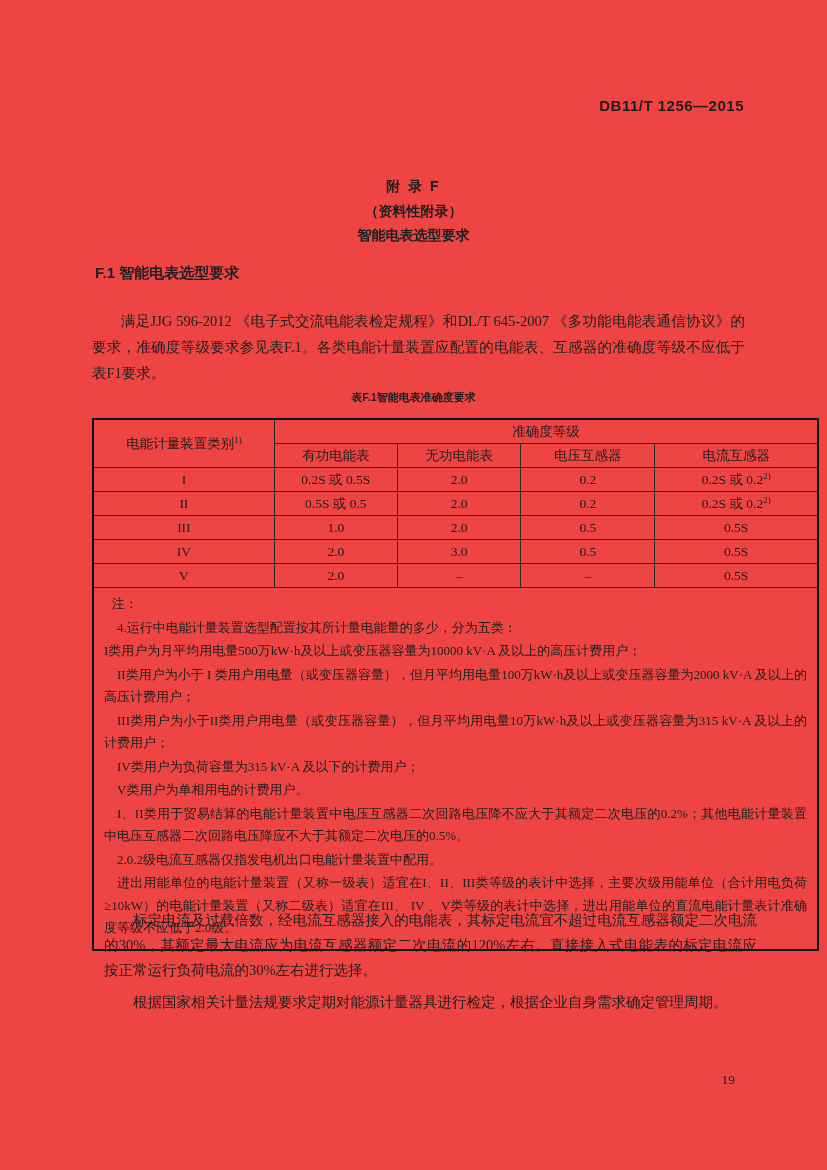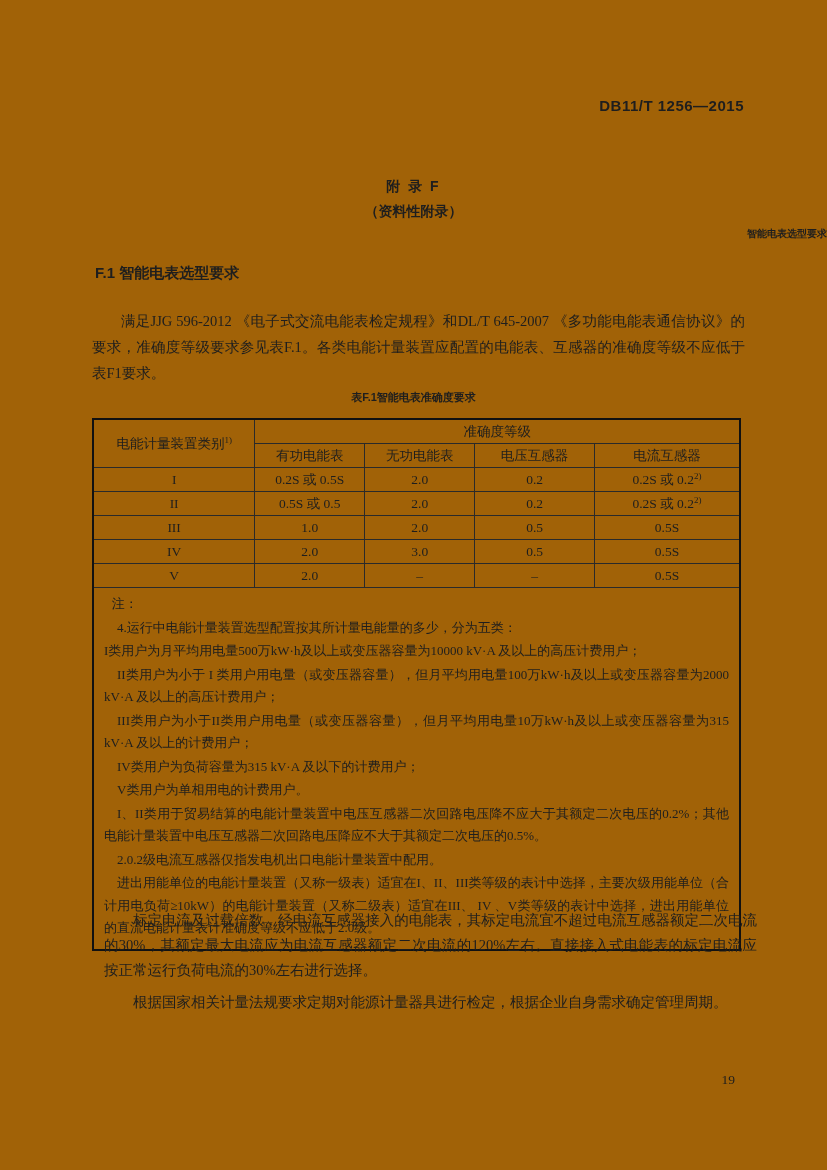--- a/index.html
+++ b/index.html
@@ -1,54 +1,54 @@
 <!DOCTYPE html>
 <html><head>
 <meta charset="utf-8">
 <style>
   html,body { margin:0; padding:0; background:#e9e9e7; }
   .page {
     position:relative;
     width:827px; height:1170px;
     margin:0 auto;
-    background:#a16207;
+    background:#ef4444;
     color:#1e1e1e;
     font-family:"Liberation Serif","DejaVu Serif",serif;
     box-shadow:0 0 4px rgba(0,0,0,.25);
     overflow:hidden;
   }
   .header-ref {
     position:absolute; top:97px; right:83px;
     font-family:"Liberation Sans","DejaVu Sans",sans-serif;
     font-weight:bold; font-size:15px; letter-spacing:.5px;
   }
   .title-block { position:absolute; top:178px; left:0; width:100%; text-align:center; }
   .title-block .t1 { font-weight:bold; font-size:14px; letter-spacing:2px; margin-bottom:7px;
     font-family:"Liberation Sans","DejaVu Sans",sans-serif; }
   .title-block .t2 { font-weight:bold; font-size:14px; margin-bottom:6px;
     font-family:"Liberation Sans","DejaVu Sans",sans-serif; }
-  .title-block .t3 { font-weight:bold; font-size:10px;
-    font-family:Liberation Mono, monospace;text-align:right; }
+  .title-block .t3 { font-weight:bold; font-size:14px;
+    font-family:Liberation Mono, monospace; }
   .section-heading {
     position:absolute; top:264px; left:95px;
     font-family:"Liberation Sans","DejaVu Sans",sans-serif;
     font-weight:bold; font-size:15px;
   }
   .intro {
     position:absolute; top:308px; left:92px; width:653px;
     font-size:14.5px; line-height:26px; text-indent:2em; margin:0;
     text-align:justify;
   }
   .table-caption {
     position:absolute; top:390px; left:0; width:100%; text-align:center;
     font-family:"Liberation Sans","DejaVu Sans",sans-serif;
     font-weight:bold; font-size:11px;
   }
   table.acc-table {
-    position:absolute; top:418px; left:92px; width:649px;
+    position:absolute; top:418px; left:92px; width:727px;
     border-collapse:collapse; table-layout:fixed;
     font-size:13.5px;
   }
   table.acc-table td {
     border:1px solid #2a2a2a;
     text-align:center; vertical-align:middle;
     height:23px; padding:0 2px;
   }
   table.acc-table { border:2px solid #111; }
   table.acc-table td.notes-cell {

